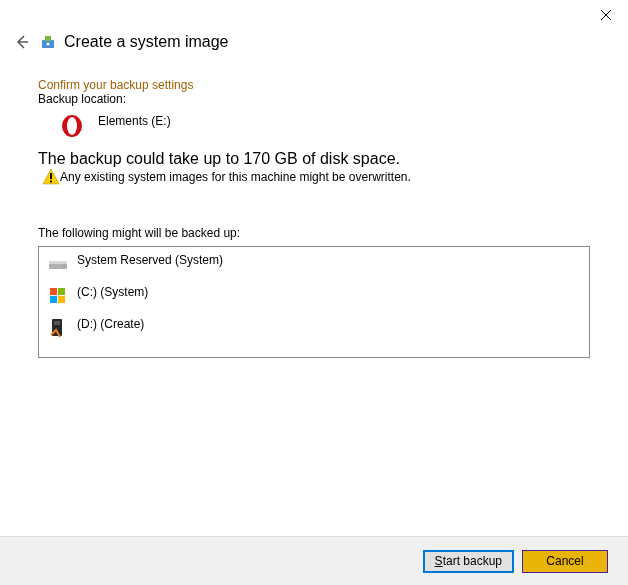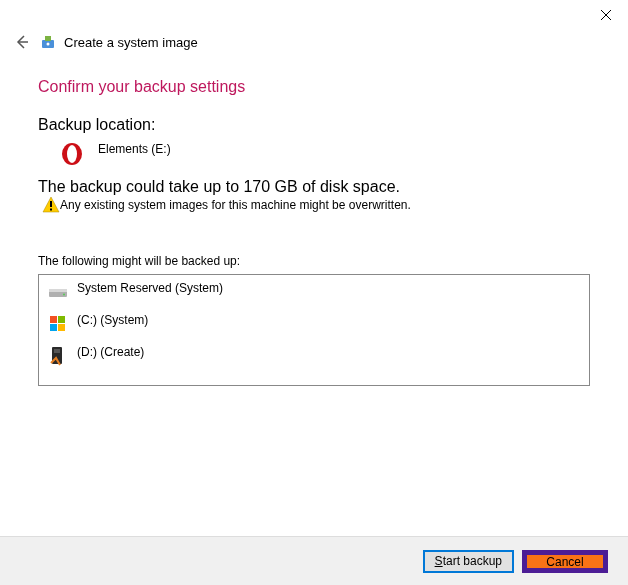--- a/index.html
+++ b/index.html
@@ -44,37 +44,36 @@
       display: flex;
       align-items: center;
       justify-content: center;
       cursor: pointer;
     }
     .app-icon {
       width: 16px;
       height: 16px;
     }
     .app-title {
-      font-size: 13px;
+      font-size: 16px;
       color: #000;
     }
     .content {
       position: absolute;
       top: 78px;
       left: 38px;
       right: 38px;
     }
     .heading {
-      color: #be185d;
-      font-size: 16px;
+      color: #a16207;
+      font-size: 12px;
       font-weight: 400;
-      margin-bottom: 20px;
     }
     .label {
-      font-size: 16px;
+      font-size: 12px;
       margin-bottom: 8px;
     }
     .location-row {
       display: flex;
       gap: 14px;
       padding-left: 22px;
       margin-bottom: 12px;
     }
     .opera-icon {
       width: 24px;
@@ -137,22 +136,22 @@
       border-top: 1px solid #ddd;
       display: flex;
       align-items: center;
       justify-content: flex-end;
       padding-right: 20px;
       gap: 8px;
     }
     .btn {
       min-width: 86px;
       height: 23px;
-      background: #f97316;
-      border: 5px solid #4c1d95;
+      background: #eab308;
+      border: 1px solid #4c1d95;
       font-family: inherit;
       font-size: 12px;
       cursor: pointer;
       padding: 0 10px;
     }
     .btn.primary {
       border: 2px solid #0078d7;
       background: #e1e1e1;
     }
     .accel { text-decoration: underline; }

